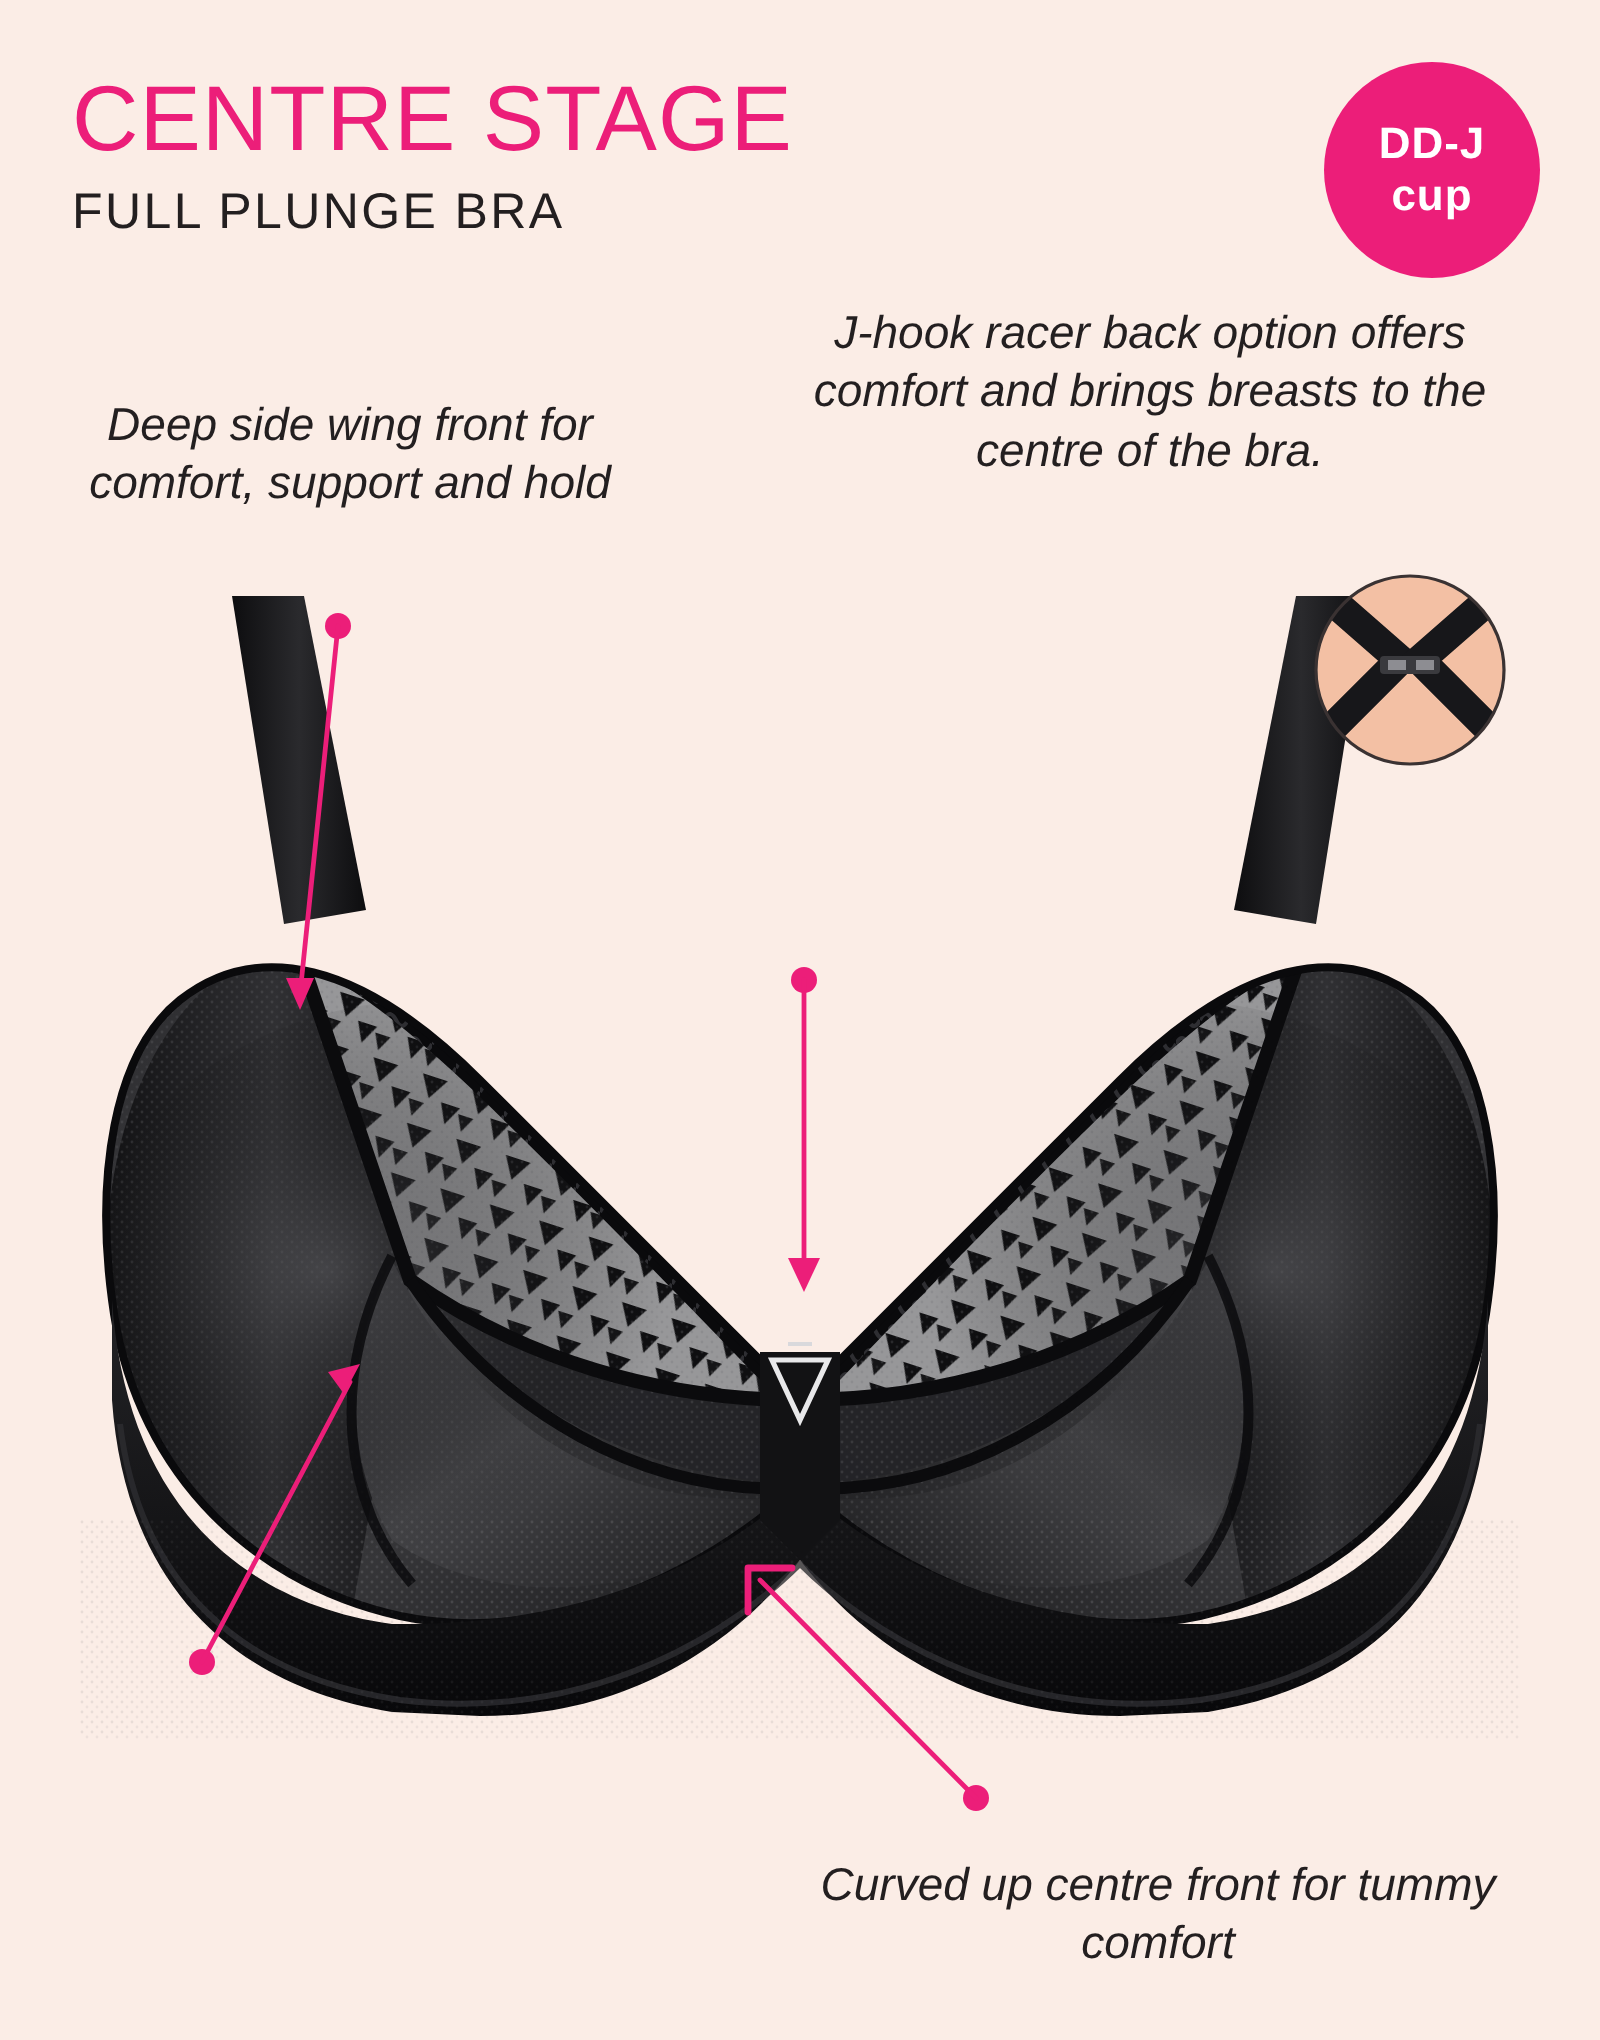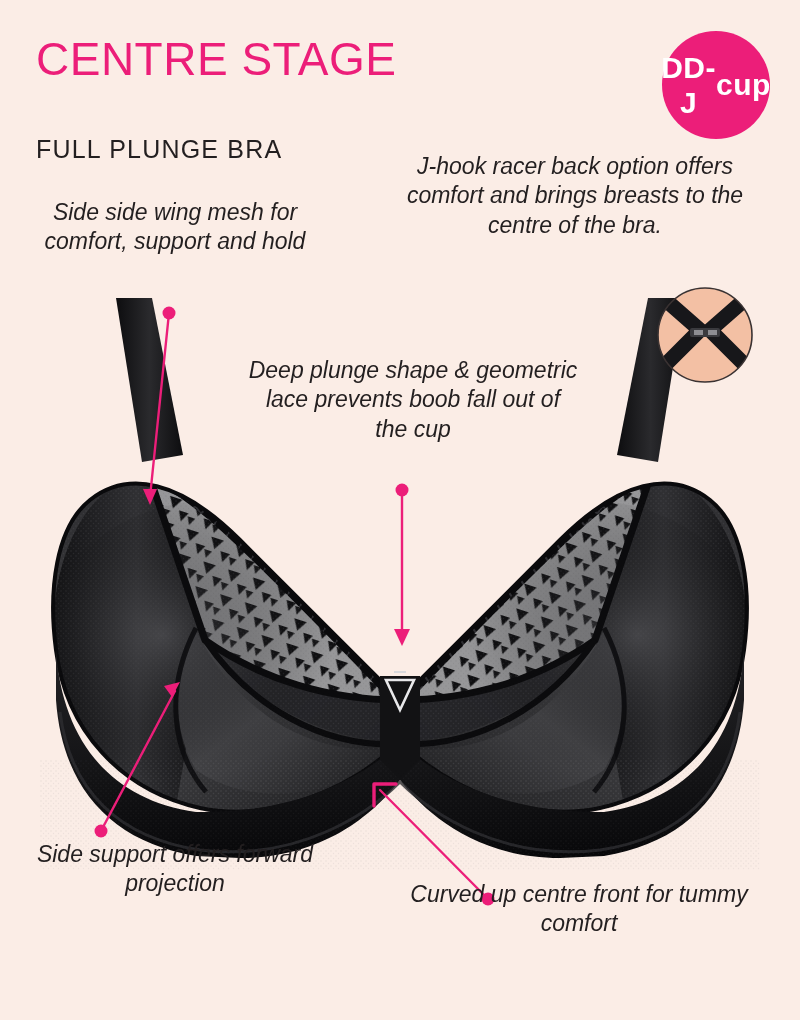--- a/index.html
+++ b/index.html
@@ -13,42 +13,42 @@
 
   
   .title{
     position:absolute;left:36px;top:36px;
     font-size:46px;font-weight:400;letter-spacing:0.5px;
     color:#EC1E79;line-height:1;white-space:nowrap;
   }
   .subtitle{
     position:absolute;left:36px;top:94px;
     font-size:25px;font-weight:400;letter-spacing:1.2px;
-    color:#231f20;line-height:1;white-space:nowrap;margin-top:43px;
+    color:#231f20;line-height:1;white-space:nowrap;
   }
   .badge{
     position:absolute;left:662px;top:31px;width:108px;height:108px;
     border-radius:50%;background:#EC1E79;color:#fff;
-    display:flex;flex-direction:row;align-items:center;justify-content:center;
-    font-size:30px;font-weight:600;line-height:1.18;letter-spacing:.5px;
+    display:flex;flex-direction:column;align-items:center;justify-content:center;
+    font-size:22px;font-weight:600;line-height:1.18;letter-spacing:.5px;
   }
   .badge span{display:block;text-align:center;}
 
   
   .callout{
     position:absolute;color:#231f20;
     font-size:23px;line-height:1.28;text-align:center;
     font-weight:400;
     font-style:italic;
   }
   #co-side-wing{left:20px;top:198px;width:310px;}
   #co-jhook{left:400px;top:152px;width:350px;}
   #co-plunge{left:248px;top:356px;width:330px;}
   #co-side-support{left:22px;top:840px;width:306px;}
-  #co-curved{left:404px;top:880px;width:350px;}
+  #co-curved{left:404px;top:928px;width:350px;}
 
   
   .layer{position:absolute;left:0;top:0;width:800px;height:1020px;}
   #artLayer{z-index:1;}
   #arrowLayer{z-index:3;pointer-events:none;}
   .hdr,.callout,.badge{z-index:4;}
   #insetLayer{z-index:2;}
 </style>
 </head>
 <body>
@@ -265,19 +265,17 @@
   </svg>
 
   <div class="title hdr">CENTRE STAGE</div>
   <div class="subtitle hdr">FULL PLUNGE BRA</div>
 
   <div class="badge">
     <span>DD-J</span>
     <span>cup</span>
   </div>
 
-  <div class="callout" id="co-side-wing">Side side wing mesh for comfort, support and hold</div>
+  <div class="callout" id="co-side-wing">Deep side wing front for comfort, support and hold</div>
   <div class="callout" id="co-jhook">J-hook racer back option offers comfort and brings breasts to the centre of the bra.</div>
-  <div class="callout" id="co-plunge">Deep plunge shape &amp; geometric lace prevents boob fall out of the cup</div>
-  <div class="callout" id="co-side-support">Side support offers forward projection</div>
   <div class="callout" id="co-curved">Curved up centre front for tummy comfort</div>
 
 </div>
 
 </body></html>

